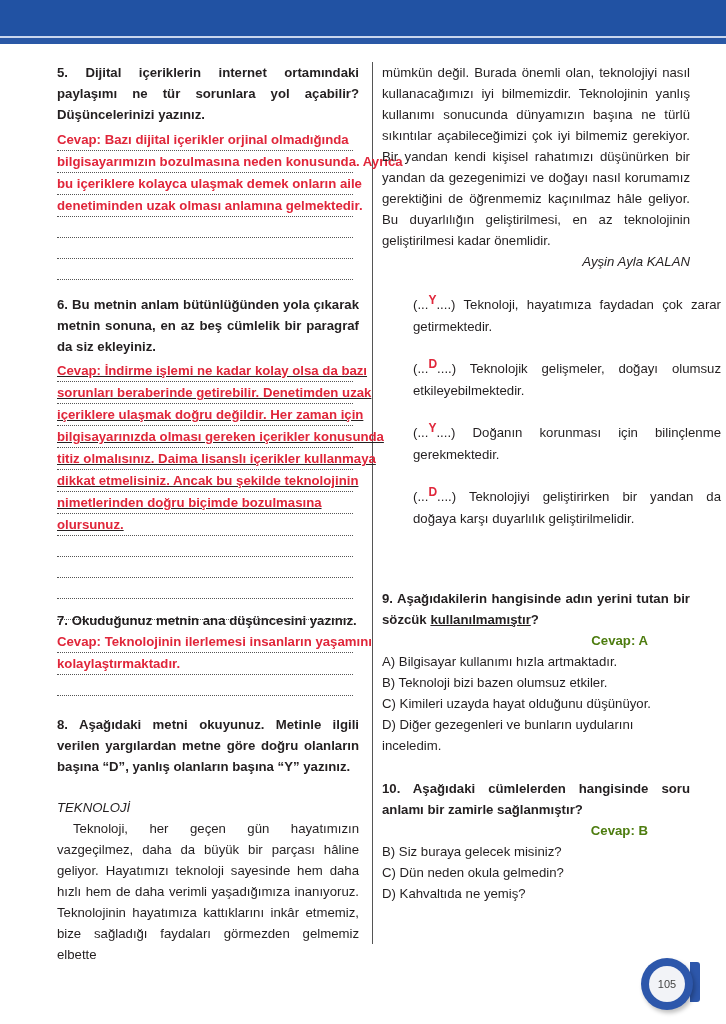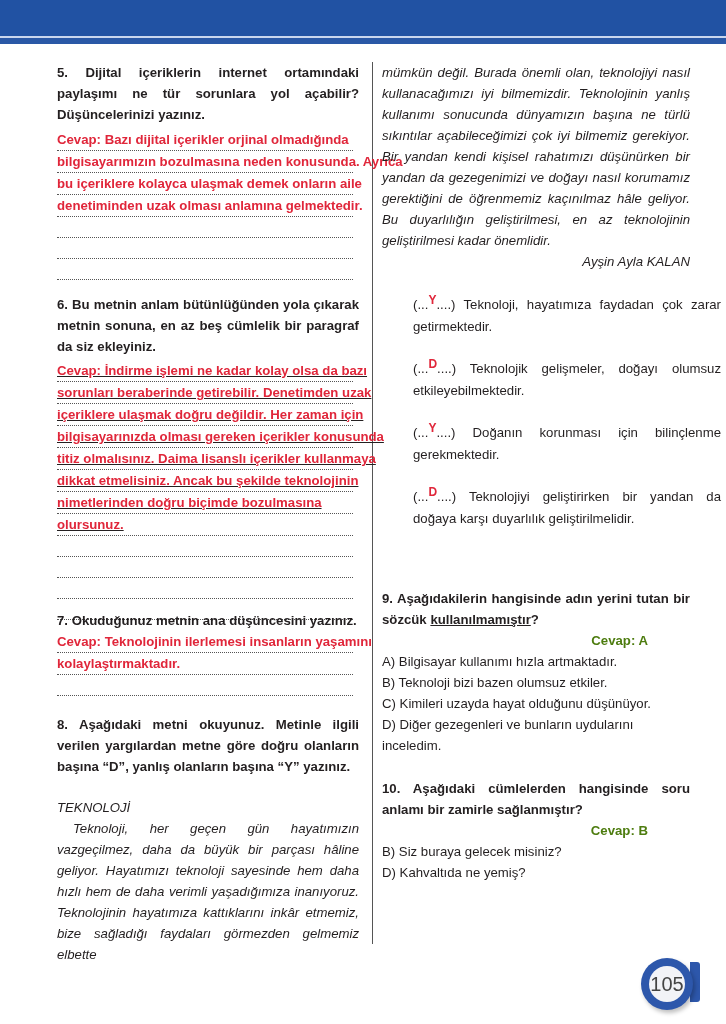--- a/index.html
+++ b/index.html
@@ -11,33 +11,33 @@
   .divider { position:absolute; left:372px; top:62px; width:1px; height:882px; background:#555; }
 
   .col { position:absolute; font-size:13.2px; line-height:21px; }
   .left { left:57px; width:302px; }
   .right { left:382px; width:308px; }
 
   .q { font-weight:bold; text-align:justify; }
   .ans { color:#e0263a; font-weight:bold; }
   .dots { border-bottom:1px dotted #555; height:21px; width:296px; box-sizing:border-box; }
   .ansline { border-bottom:1px dotted #555; width:296px; white-space:nowrap; overflow:visible; }
-  .ital { font-style:italic; text-align:justify; }
+  .ital { text-align:justify; }
   .author { font-style:italic; text-align:right; }
   .stmt { text-align:justify; }
   .mark { color:#e0263a; font-weight:bold; font-size:12px; position:relative; top:-5px; }
   .cevap-right { color:#4d7c0f; font-weight:bold; text-align:right; padding-right:42px; }
   .opt { }
   .u { text-decoration:underline; }
   .center-title { text-align:left; font-style:italic; }
 
   .pagenum { position:absolute; left:641px; top:958px; width:52px; height:52px; border-radius:50%;
              background:#2d57ab; box-shadow:2px 3px 4px rgba(0,0,0,0.25); }
   .pagenum-inner { position:absolute; left:8px; top:8px; width:36px; height:36px; border-radius:50%;
-             background:#f2f3f7; font-size:20px; color:#444; text-align:center; line-height:36px; }
+             background:#f2f3f7; font-size:11px; color:#444; text-align:center; line-height:36px; }
   .pagetab { position:absolute; left:690px; top:962px; width:10px; height:40px; background:#2d57ab; border-radius:0 3px 3px 0; }
 </style>
 </head>
 <body>
 
 <div class="topbar"></div>
 <div class="topbar-line"></div>
 <div class="topbar-strip"></div>
 <div class="divider"></div>
 
@@ -103,19 +103,20 @@
   <div class="opt">A) Bilgisayar kullanımı hızla artmaktadır.</div>
   <div class="opt">B) Teknoloji bizi bazen olumsuz etkiler.</div>
   <div class="opt">C) Kimileri uzayda hayat olduğunu düşünüyor.</div>
   <div class="opt">D) Diğer gezegenleri ve bunların uydularını inceledim.</div>
 </div>
 
 <div class="col right" style="top:778px;">
   <div class="q">10. Aşağıdaki cümlelerden hangisinde soru anlamı bir zamirle sağlanmıştır?</div>
   <div class="cevap-right">Cevap: B</div>
   <div class="opt">B) Siz buraya gelecek misiniz?</div>
+  <div class="opt">C) Dün neden okula gelmedin?</div>
   <div class="opt">D) Kahvaltıda ne yemiş?</div>
 </div>
 
 <div class="pagetab"></div>
 <div class="pagenum">
   <div class="pagenum-inner">105</div>
 </div>
 
 </body></html>

